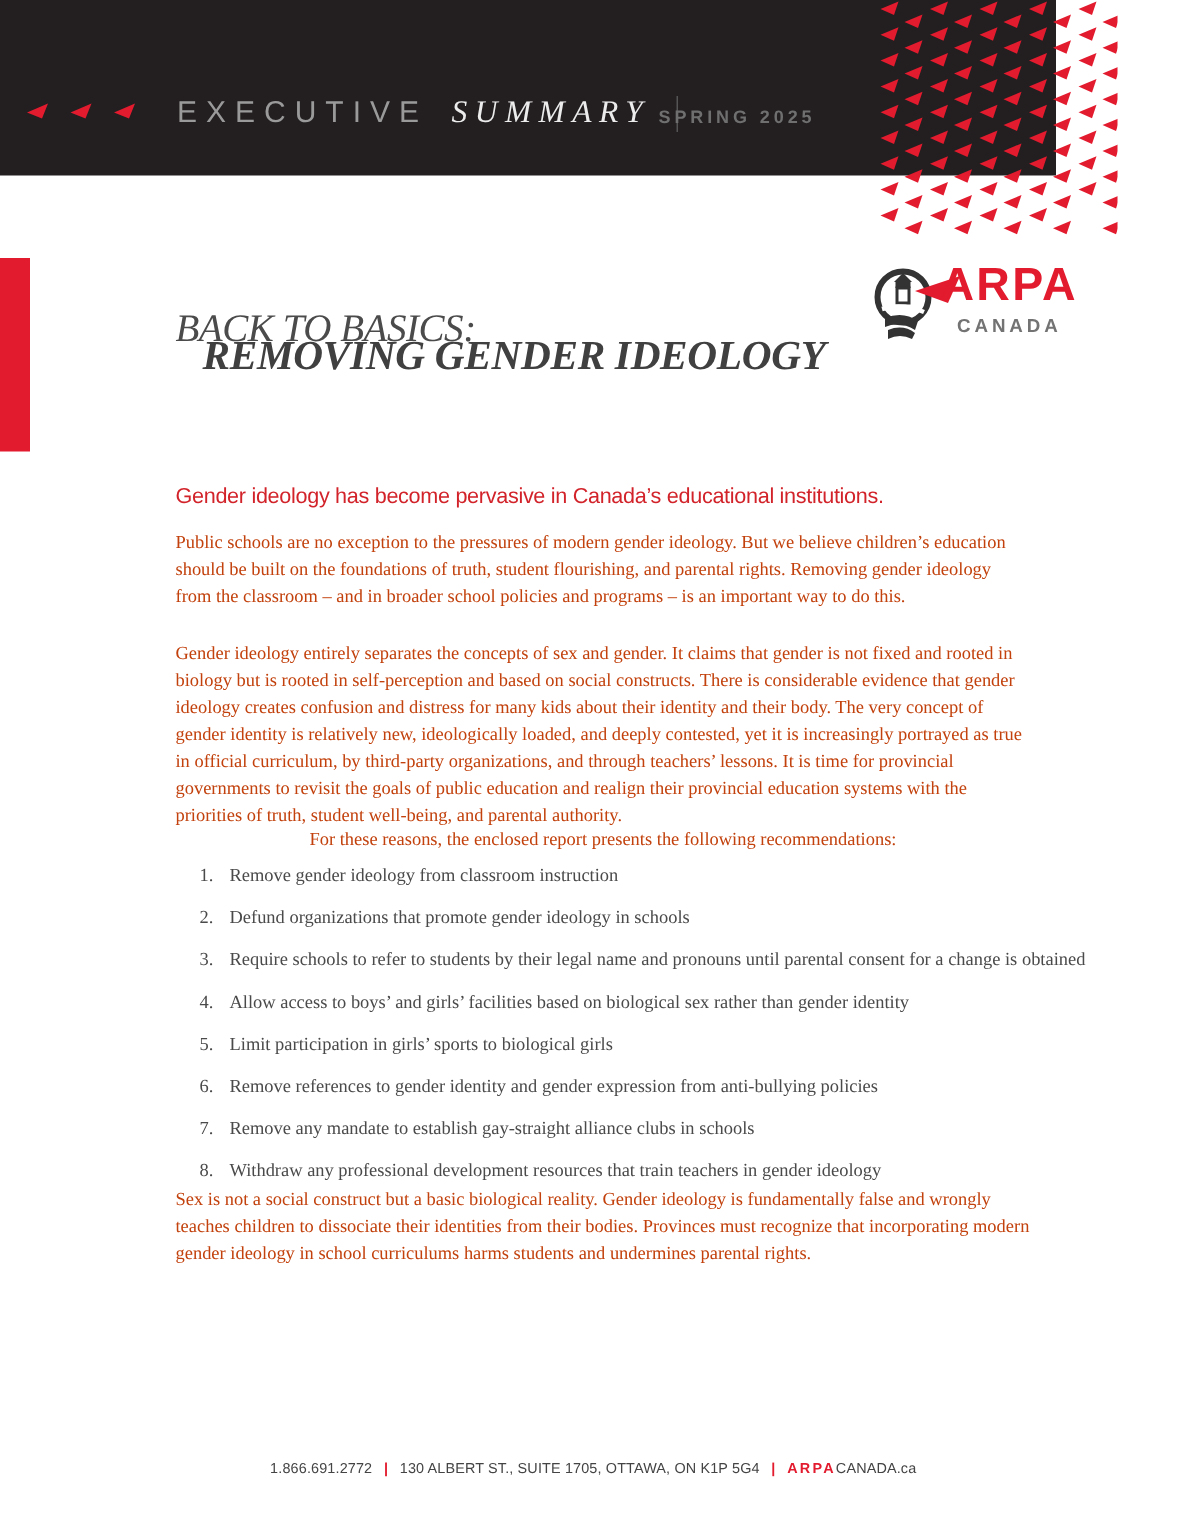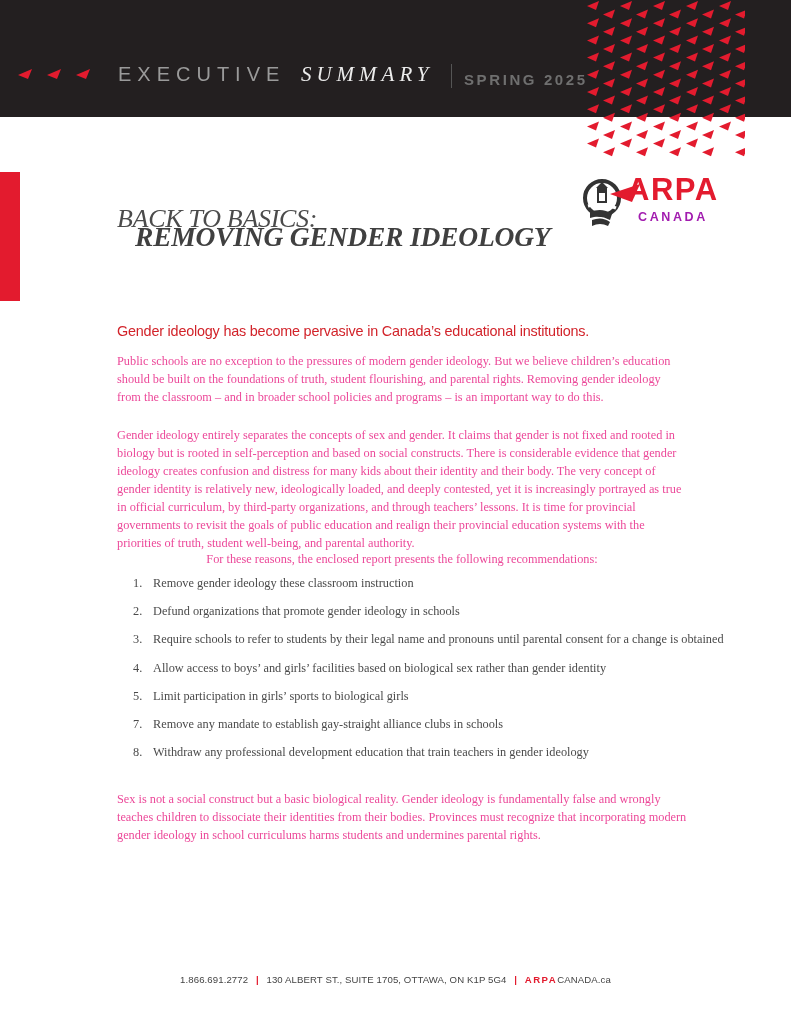--- a/index.html
+++ b/index.html
@@ -1,73 +1,73 @@
 <!DOCTYPE html>
 <html><head>
 <meta charset="utf-8">
 <style>
   * { box-sizing: border-box; margin: 0; padding: 0; }
   html, body { width: 791px; height: 1024px; background: #ffffff; overflow: hidden; }
   body { position: relative; font-family: "Liberation Serif", serif; color: #4a4a4a; }
 
   .header-band {
-    position: absolute; left: 0; top: 0; width: 791px; height: 117px;
+    position: absolute; left: 0; top: 0; width: 704px; height: 117px;
     background: #231f20;
   }
   .header-arrows { position: absolute; left: 18px; top: 68px; height: 12px; width: 80px; }
   .header-title {
     position: absolute; left: 118px; top: 62px;
     font-family: "Liberation Sans", sans-serif; font-size: 20px; letter-spacing: 6px;
     color: #9a9a9a; white-space: nowrap; line-height: 24px;
   }
   .header-title .summary {
     font-family: "Liberation Serif", serif; font-style: italic; color: #ececec;
     font-size: 21px; letter-spacing: 5px; margin-left: 4px;
   }
   .header-divider { position: absolute; left: 451px; top: 64px; width: 1px; height: 24px; background: #555; }
   .header-date {
-    position: absolute; left: 464px; top: 71px;
-    font-family: "Liberation Sans", sans-serif; font-size: 15px; letter-spacing: 2.6px;
+    position: absolute; left: 439px; top: 71px;
+    font-family: "Liberation Sans", sans-serif; font-size: 12px; letter-spacing: 2.6px;
     color: #6f6f6f; font-weight: bold;
   }
   .triangle-pattern { position: absolute; left: 575px; top: 0; width: 170px; height: 160px; }
 
   .side-bar { position: absolute; left: 0; top: 172px; width: 20px; height: 129px; background: #e31b2e; }
 
   .logo { position: absolute; left: 580px; top: 170px; width: 160px; height: 60px; }
   .logo-arpa {
     position: absolute; left: 47px; top: 2px;
     font-family: "Liberation Sans", sans-serif; font-weight: bold; font-size: 31px;
     color: #e31b2e; letter-spacing: 1.5px;
   }
   .logo-canada {
     position: absolute; left: 58px; top: 40px;
     font-family: "Liberation Sans", sans-serif; font-weight: bold; font-size: 12.5px;
-    color: #a21caf; letter-spacing: 2.6px;
+    color: #737373; letter-spacing: 2.6px;
   }
   .logo-mark { position: absolute; left: 0; top: 2px; width: 62px; height: 56px; }
 
   .kicker {
     position: absolute; left: 117px; top: 188px;
     font-style: italic; font-size: 26px; color: #4b4b4b; letter-spacing: -0.3px; margin-top: 16px;
   }
   .title {
     position: absolute; left: 117px; top: 220px; width: 460px;
     font-style: italic; font-weight: bold; font-size: 27.5px; line-height: 33px; color: #404040;
     letter-spacing: -0.2px;
     margin-left: 18px;
   }
 
   .lead {
     position: absolute; left: 117px; top: 323px;
     font-family: "Liberation Sans", sans-serif; font-size: 14.4px; color: #d2232a;
     letter-spacing: -0.2px;
   }
 
-  .body-text { position: absolute; left: 117px; width: 570px; font-size: 12.3px; line-height: 18px; color: #ec4899; }
+  .body-text { position: absolute; left: 117px; width: 570px; font-size: 12.3px; line-height: 18px; color: #c2410c; }
   .p1 { top: 352px; }
   .p2 { top: 426px; }
   .p3 { top: 550px; text-align: center; }
   .recs { position: absolute; left: 133px; top: 574px; width: 560px; list-style: none; }
   .recs li { height: 28.2px; font-size: 12.3px; line-height: 18px; color: #4a4a4a; white-space: nowrap; }
   .recs .num { display: inline-block; width: 20px; }
   .p4 { top: 774px; margin-top: 16px; }
 
   .footer {
     position: absolute; left: 0; width: 791px; top: 974px; text-align: center;
@@ -207,27 +207,28 @@
   <div>REMOVING GENDER IDEOLOGY</div>
 </div>
 
 <div class="lead">Gender ideology has become pervasive in Canada’s educational institutions.</div>
 
 <p class="body-text p1">Public schools are no exception to the pressures of modern gender ideology. But we believe children’s education should be built on the foundations of truth, student flourishing, and parental rights. Removing gender ideology from the classroom – and in broader school policies and programs – is an important way to do this.</p>
 <p class="body-text p2">Gender ideology entirely separates the concepts of sex and gender. It claims that gender is not fixed and rooted in biology but is rooted in self-perception and based on social constructs. There is considerable evidence that gender ideology creates confusion and distress for many kids about their identity and their body. The very concept of gender identity is relatively new, ideologically loaded, and deeply contested, yet it is increasingly portrayed as true in official curriculum, by third-party organizations, and through teachers’ lessons. It is time for provincial governments to revisit the goals of public education and realign their provincial education systems with the priorities of truth, student well-being, and parental authority.</p>
 <p class="body-text p3">For these reasons, the enclosed report presents the following recommendations:</p>
 
 <ol class="recs">
-  <li><span class="num">1.</span><span>Remove gender ideology these classroom instruction</span></li>
+  <li><span class="num">1.</span><span>Remove gender ideology from classroom instruction</span></li>
   <li><span class="num">2.</span><span>Defund organizations that promote gender ideology in schools</span></li>
   <li><span class="num">3.</span><span>Require schools to refer to students by their legal name and pronouns until parental consent for a change is obtained</span></li>
   <li><span class="num">4.</span><span>Allow access to boys’ and girls’ facilities based on biological sex rather than gender identity</span></li>
   <li><span class="num">5.</span><span>Limit participation in girls’ sports to biological girls</span></li>
+  <li><span class="num">6.</span><span>Remove references to gender identity and gender expression from anti-bullying policies</span></li>
   <li><span class="num">7.</span><span>Remove any mandate to establish gay-straight alliance clubs in schools</span></li>
-  <li><span class="num">8.</span><span>Withdraw any professional development education that train teachers in gender ideology</span></li>
+  <li><span class="num">8.</span><span>Withdraw any professional development resources that train teachers in gender ideology</span></li>
 </ol>
 
 <p class="body-text p4">Sex is not a social construct but a basic biological reality. Gender ideology is fundamentally false and wrongly teaches children to dissociate their identities from their bodies. Provinces must recognize that incorporating modern gender ideology in school curriculums harms students and undermines parental rights.</p>
 
 <div class="footer">
   <span>1.866.691.2772</span>
   <span class="sep">|</span>
   <span>130 ALBERT ST., SUITE 1705, OTTAWA, ON K1P 5G4</span>
   <span class="sep">|</span>
   <span><span class="brand">ARPA</span><span>CANADA.ca</span></span>

